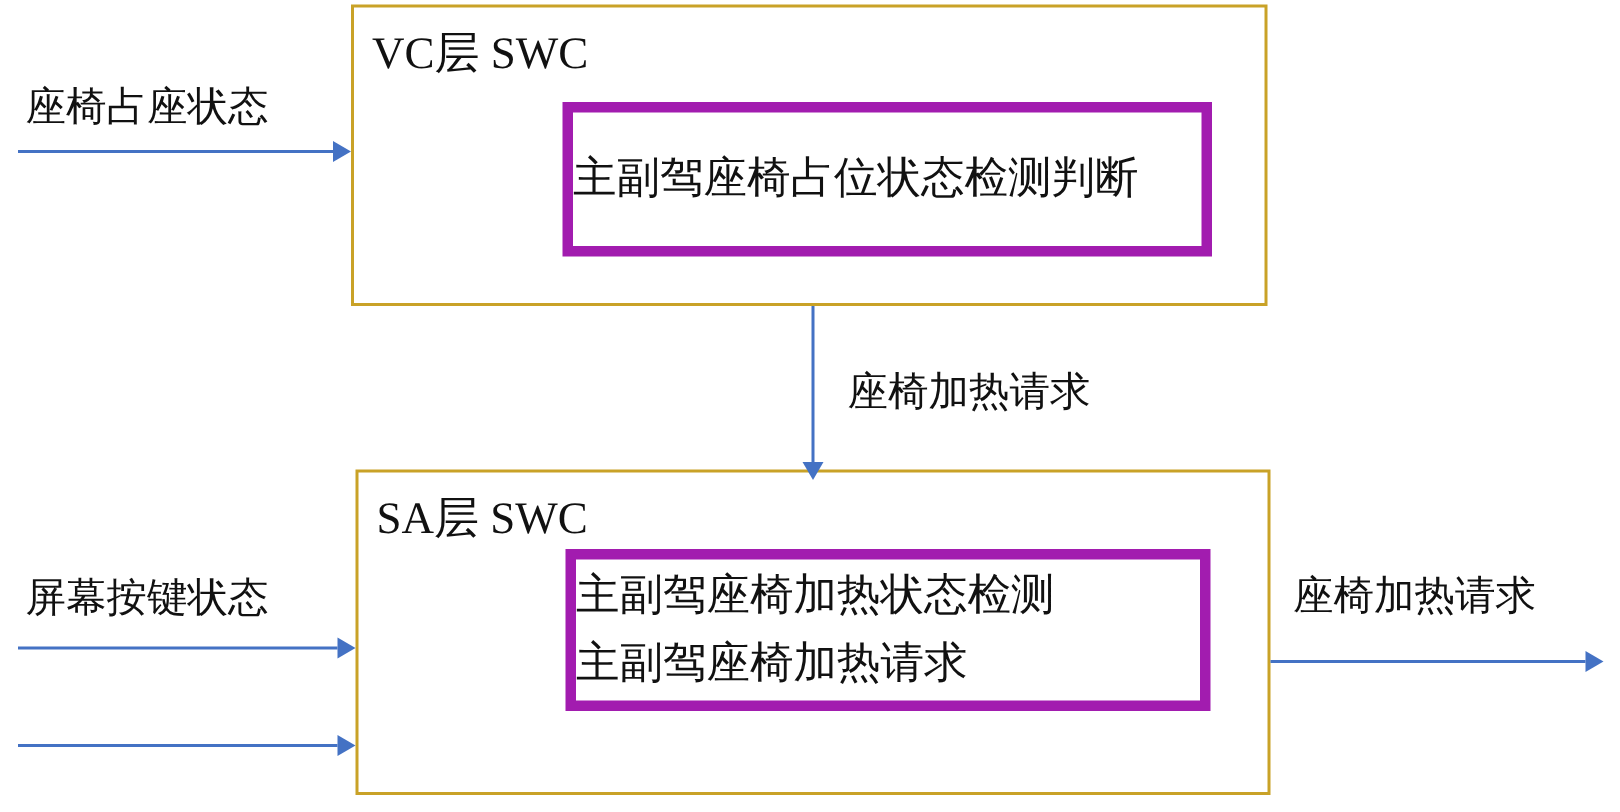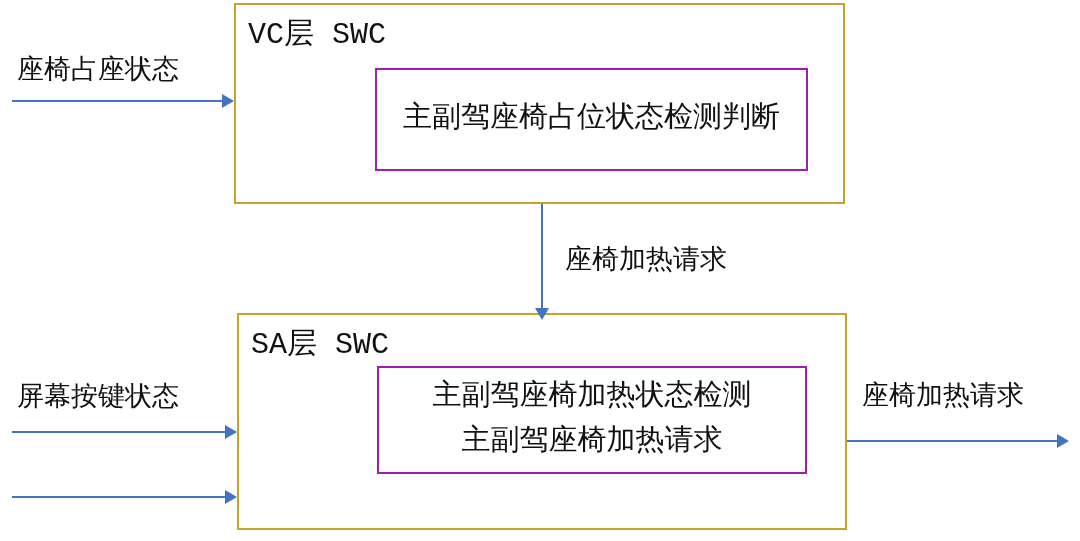--- a/index.html
+++ b/index.html
@@ -5,46 +5,46 @@
   html, body {
     margin: 0;
     padding: 0;
     background: #ffffff;
   }
   #canvas {
     position: relative;
     width: 1080px;
     height: 541px;
     background: #ffffff;
-    font-family: Liberation Mono, monospace;
+    font-family: Liberation Serif, serif;
     color: #111111;
     overflow: hidden;
   }
   .outer-box {
     position: absolute;
     border: 2px solid #C9A227;
     background: #ffffff;
     box-sizing: border-box;
   }
   .outer-box .box-title {
     position: absolute;
     left: 12px;
     top: 14px;
     font-size: 30px;
     line-height: 1.1;
     white-space: nowrap;
   }
   .inner-box {
     position: absolute;
-    border: 2px solid #a21caf;
+    border: 7px solid #a21caf;
     background: #ffffff;
     box-sizing: border-box;
     display: flex;
     flex-direction: column;
-    align-items: center;
+    align-items: flex-start;
     justify-content: center;
     text-align: center;
     font-size: 29px;
     line-height: 1.55;
     white-space: nowrap;
   }
   .flow-label {
     position: absolute;
     font-size: 27px;
     line-height: 1.1;

